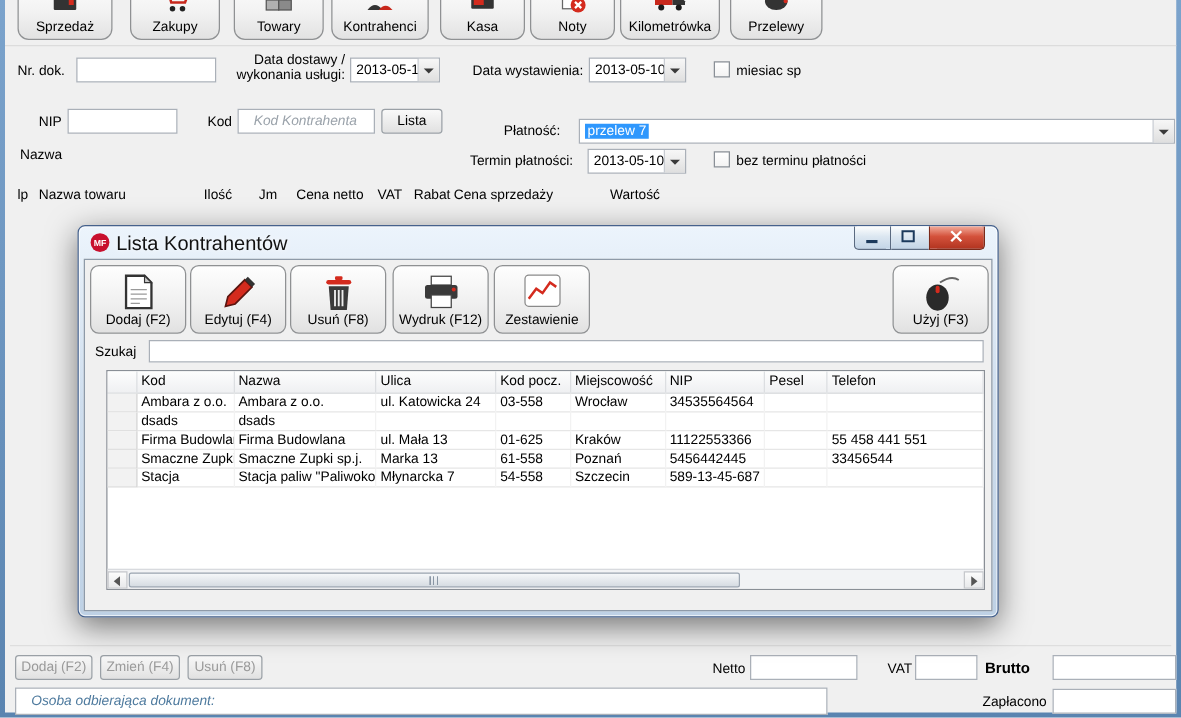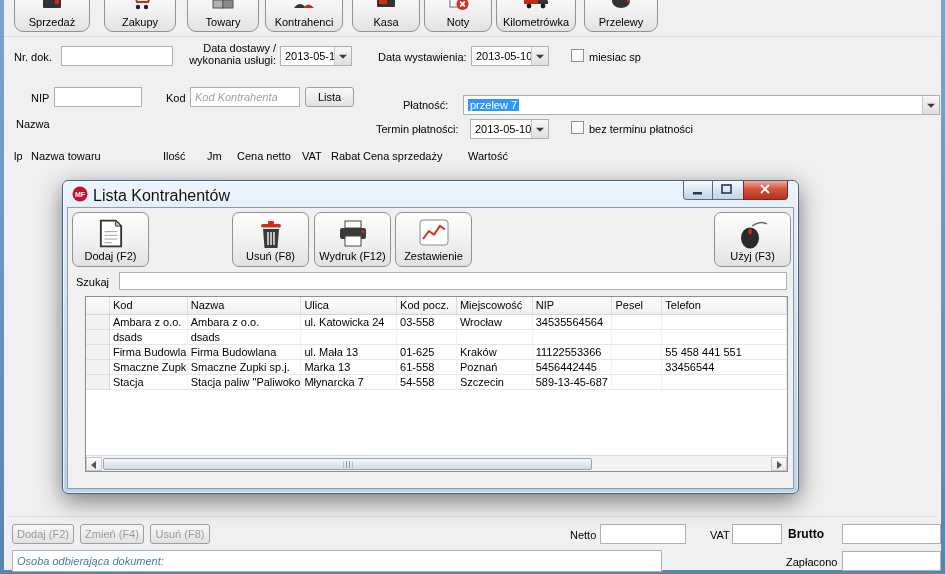--- a/index.html
+++ b/index.html
@@ -11,21 +11,21 @@
   .lbl{position:absolute;white-space:nowrap}
 
   
   .tbtn{position:absolute;top:-17px;height:49px;border:1px solid #8f9193;border-radius:9px;
         background:linear-gradient(#fdfdfd 0%,#f2f2f2 55%,#e2e2e2 100%);text-align:center}
   .tbtn .cap{position:absolute;bottom:3px;left:0;right:0;font-size:11px}
   .tbtn .ic{position:absolute;top:4px;left:50%;transform:translateX(-50%)}
   .divider{position:absolute;left:0;right:0;top:36px;border-top:1px solid #dcdcdc}
 
   .txt{position:absolute;height:20px;border:1px solid #aab0b8;background:#fff;
-       font:11px "Liberation Sans",sans-serif;padding:0 4px;color:#000}
+       font:11px "Liberation Sans",sans-serif;padding:0 12px;color:#000}
   .txt::placeholder{color:#9aa2aa;font-style:italic;opacity:1}
   .txt.osoba::placeholder{color:#4e7a9e}
 
   .combo{position:absolute;height:20px;border:1px solid #aab0b8;background:#fff;line-height:18px;
          padding-left:4px;white-space:nowrap}
   .combo .dbtn{position:absolute;top:0;right:0;width:17px;height:100%;border-left:1px solid #c8ccd2;
                background:linear-gradient(#f7f7f7,#dfdfdf)}
   .tri-d{position:absolute;left:50%;top:50%;transform:translate(-50%,-30%);width:0;height:0;
          border-left:4px solid transparent;border-right:4px solid transparent;border-top:4px solid #3a3a3a}
   .chk{position:absolute;width:13px;height:13px;border:1px solid #8a9097;background:linear-gradient(#fff,#f3f3f3)}
@@ -232,21 +232,21 @@
   <span class="lbl" style="left:585px;top:123px">bez terminu płatności</span>
 
   <span class="lbl" style="left:10px;top:150px">lp</span>
   <span class="lbl" style="left:27px;top:150px">Nazwa towaru</span>
   <span class="lbl" style="left:159px;top:150px">Ilość</span>
   <span class="lbl" style="left:203px;top:150px">Jm</span>
   <span class="lbl" style="left:233px;top:150px">Cena netto</span>
   <span class="lbl" style="left:298px;top:150px">VAT</span>
   <span class="lbl" style="left:327px;top:150px">Rabat</span>
   <span class="lbl" style="left:359px;top:150px">Cena sprzedaży</span>
-  <span class="lbl" style="left:464px;top:150px">Wartość</span>
+  <span class="lbl" style="left:484px;top:150px">Wartość</span>
 
   <div class="footline"></div>
 
   <div class="pbtn dis" style="left:8px;top:524px;width:62px">
     <span>Dodaj (F2)</span>
   </div>
   <div class="pbtn dis" style="left:76px;top:524px;width:64px">
     <span>Zmień (F4)</span>
   </div>
   <div class="pbtn dis" style="left:146px;top:524px;width:60px">
@@ -301,20 +301,29 @@
             <path d="M18 1 l6 6 h-6 z" fill="#c8c8c8" stroke="#333"></path>
             <g stroke="#999">
               <line x1="6" y1="13" x2="20" y2="13"></line>
               <line x1="6" y1="17" x2="20" y2="17"></line>
               <line x1="6" y1="21" x2="20" y2="21"></line>
               <line x1="6" y1="25" x2="14" y2="25"></line>
             </g>
           </svg>
       </span>
       <span class="cap">Dodaj (F2)</span>
+    </div>
+    <div class="dlgbtn" style="left:84px">
+      <span class="ic">
+        <svg width="28" height="29" viewBox="0 0 28 30">
+            <path d="M19 5 l6 6 L11 25 l-8 2 2 -8 z" fill="#d42b1e" stroke="#5a1510" stroke-width="1.4"></path>
+            <path d="M19 5 l6 6 2.5 -2.5 -6 -6 z" fill="#333"></path>
+          </svg>
+      </span>
+      <span class="cap">Edytuj (F4)</span>
     </div>
     <div class="dlgbtn" style="left:164px">
       <span class="ic">
         <svg width="26" height="30" viewBox="0 0 26 30">
             <rect x="10" y="2" width="6" height="3" rx="1" fill="#d42b1e"></rect>
             <rect x="3" y="5" width="20" height="3.5" rx="1.7" fill="#d42b1e"></rect>
             <path d="M5 10 h16 l-1.5 19 h-13 z" fill="#3a3a3a"></path>
             <g stroke="#ececec" stroke-width="1.5">
               <line x1="10" y1="13" x2="10" y2="26"></line>
               <line x1="13" y1="13" x2="13" y2="26"></line>

